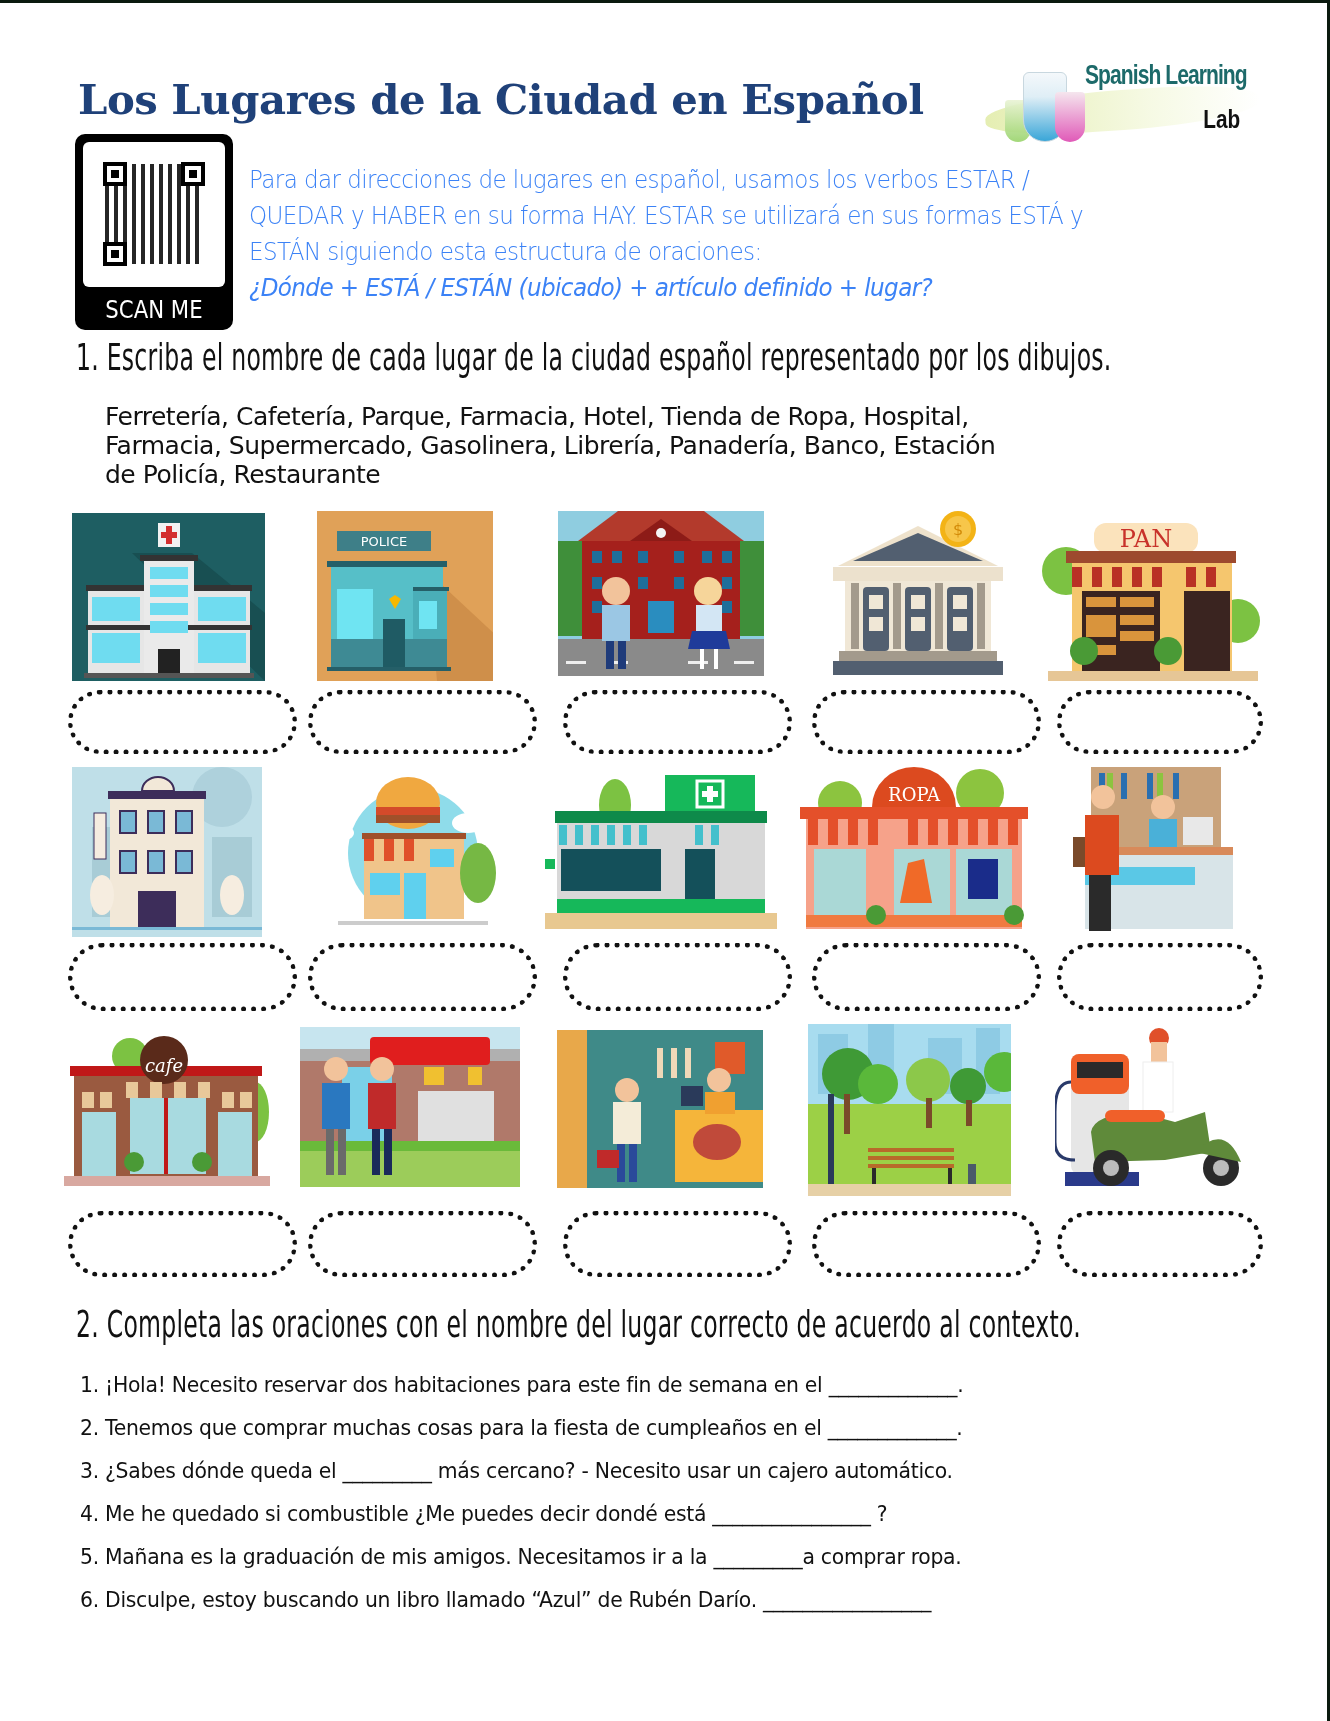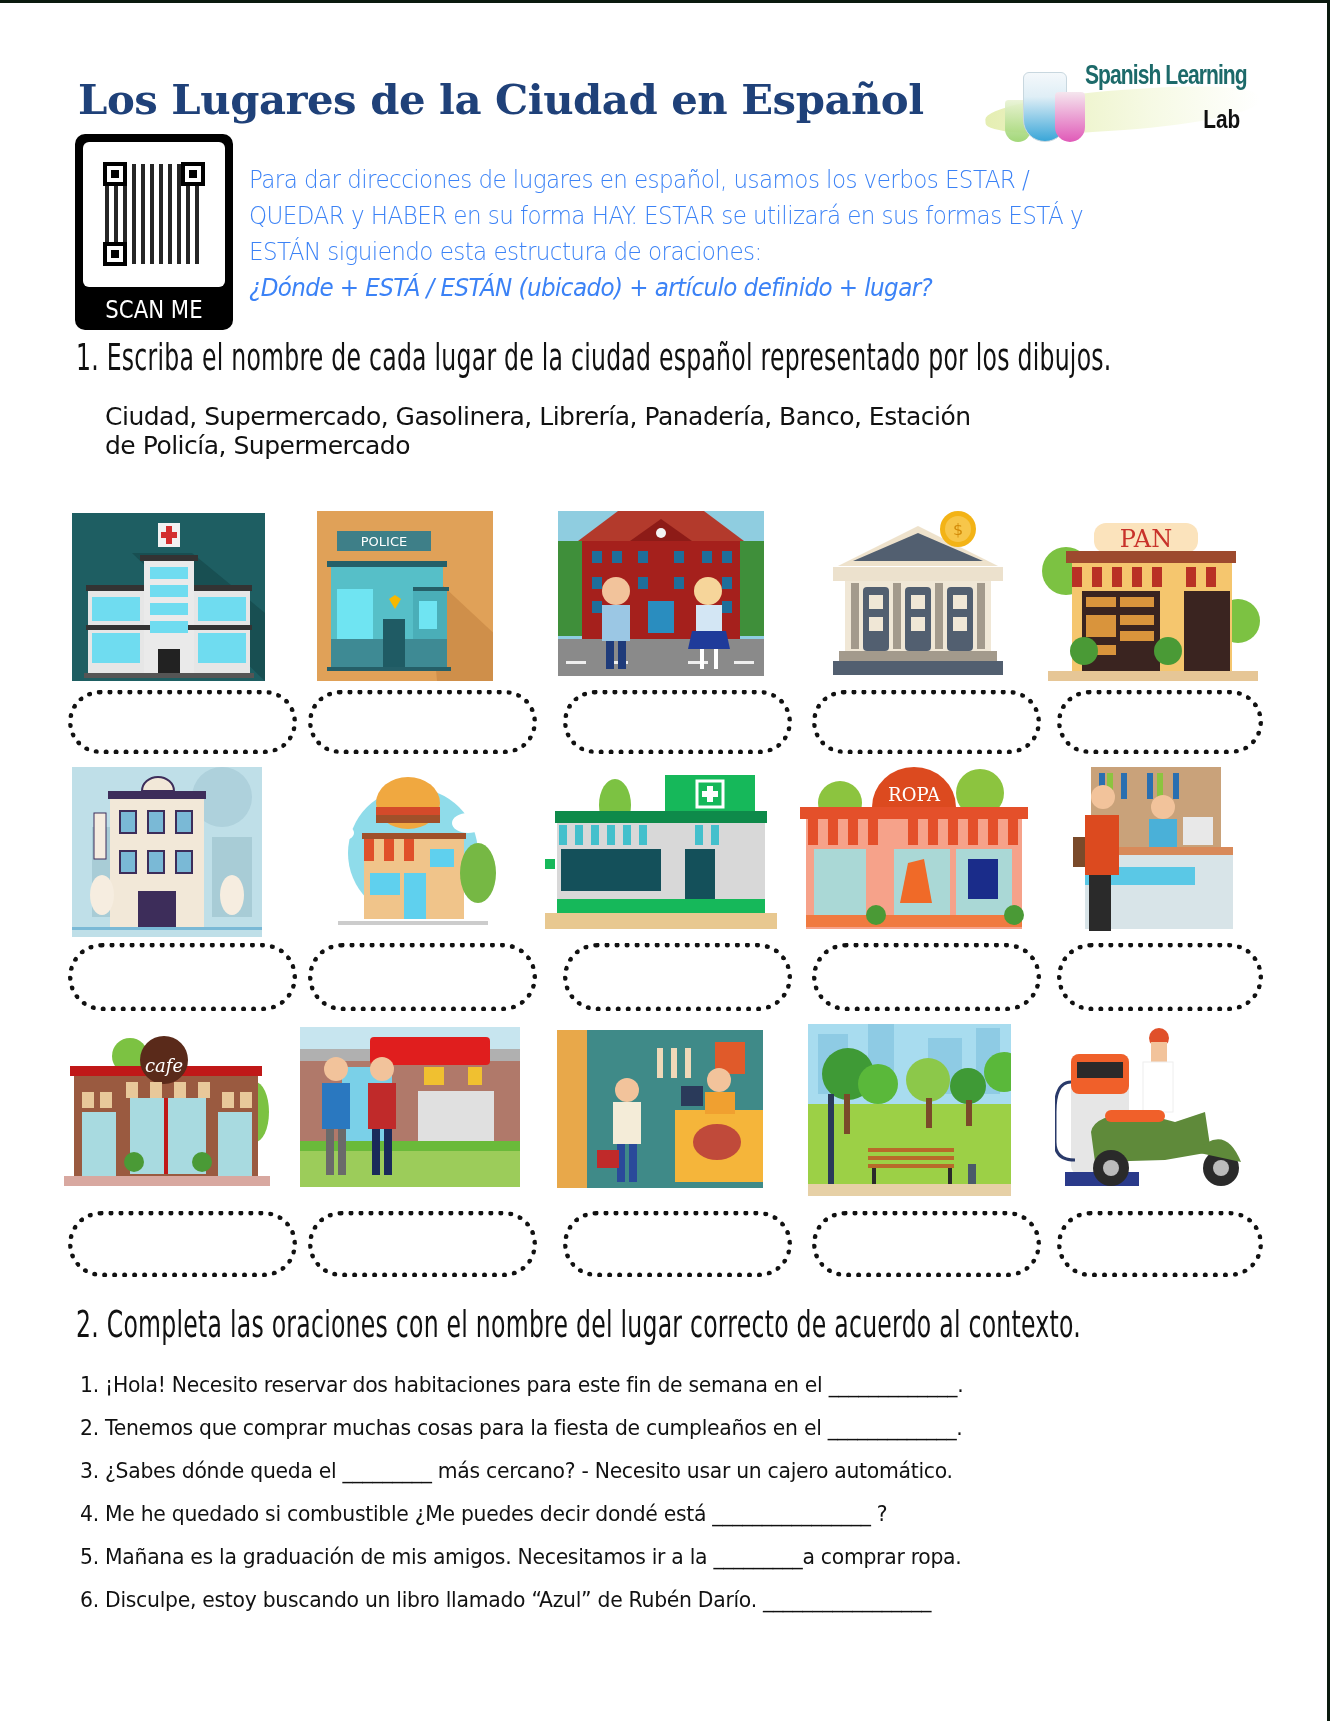--- a/index.html
+++ b/index.html
@@ -98,22 +98,23 @@
 <div class="abs intro">
   <div class="line">Para dar direcciones de lugares en español, usamos los verbos ESTAR /</div>
   <div class="line">QUEDAR y HABER en su forma HAY. ESTAR se utilizará en sus formas ESTÁ y</div>
   <div class="line">ESTÁN siguiendo esta estructura de oraciones:</div>
   <div class="line formula">¿Dónde + ESTÁ / ESTÁN (ubicado) + artículo definido + lugar?</div>
 </div>
 
 <div class="abs heading h1">1. Escriba el nombre de cada lugar de la ciudad español representado por los dibujos.</div>
 
 <div class="abs wordbank">
-  <div class="line">Ciudad, Supermercado, Gasolinera, Librería, Panadería, Banco, Estación</div>
-  <div class="line">de Policía, Supermercado</div>
+  <div class="line">Ferretería, Cafetería, Parque, Farmacia, Hotel, Tienda de Ropa, Hospital,</div>
+  <div class="line">Farmacia, Supermercado, Gasolinera, Librería, Panadería, Banco, Estación</div>
+  <div class="line">de Policía, Restaurante</div>
 </div>
 
 <div class="pic" style="left:72px;top:513px;width:193px;height:168px;background:#1e5e62;">
   <svg width="193" height="168" viewBox="0 0 193 168">
     <polygon points="60,40 193,168 193,100 120,40" fill="#184f52"></polygon>
     <rect x="86" y="10" width="22" height="24" fill="#f2f2f2"></rect>
     <rect x="94" y="13" width="6" height="18" fill="#d32f2f"></rect>
       <rect x="89" y="19" width="16" height="6" fill="#d32f2f"></rect>
     <rect x="68" y="42" width="58" height="6" fill="#333"></rect>
     <rect x="72" y="48" width="50" height="112" fill="#eaeaea"></rect>

